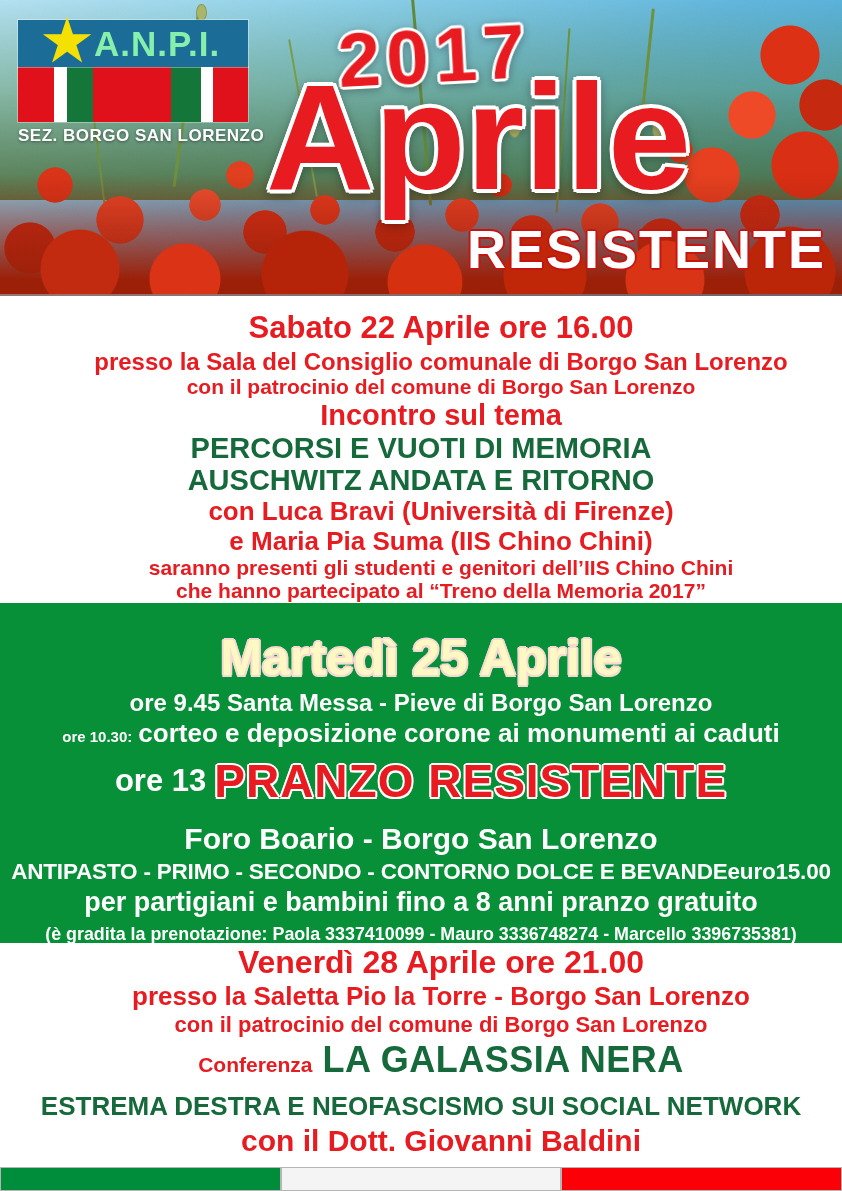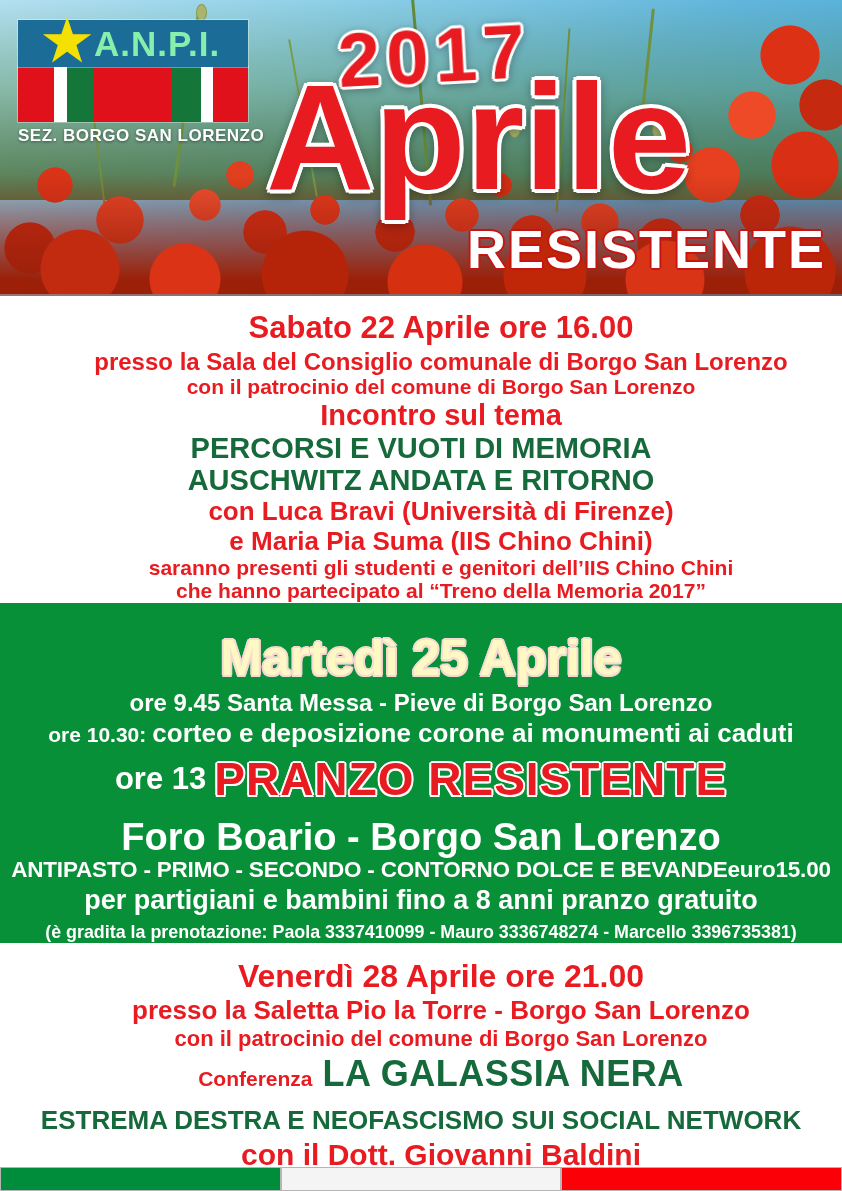--- a/index.html
+++ b/index.html
@@ -116,33 +116,33 @@
   .s1 .t5, .s1 .t6 { font-size:29px; line-height:32px; }
   .s1 .t7, .s1 .t8 { font-size:26px; line-height:30px; }
   .s1 .t9, .s1 .t10 { font-size:21px; line-height:23px; }
   .s2 { height:340px; background:#079038; padding-top:24px; box-sizing:border-box; }
   .s2 .title {
     font-size:50px; line-height:62px; color:#fef9c3;
     text-shadow:2px 0 0 #f6d9d4,-2px 0 0 #f6d9d4,0 2px 0 #f6d9d4,0 -2px 0 #f6d9d4,1.5px 1.5px 0 #f6d9d4,-1.5px 1.5px 0 #f6d9d4,1.5px -1.5px 0 #f6d9d4,-1.5px -1.5px 0 #f6d9d4;
   }
   .s2 .l1 { font-size:24px; line-height:28px; }
   .s2 .l2 { font-size:26px; line-height:32px; white-space:nowrap; }
-  .s2 .l2 .time { font-size:21px; margin-right:6px; }
+  .s2 .l2 .time { font-size:15px; margin-right:6px; }
   .s2 .l3 { line-height:56px; white-space:nowrap; }
   .s2 .l3 .time { font-size:31px; color:#fff; margin-right:8px; vertical-align:6px; }
   .s2 .l3 .big {
     font-size:46px; color:#e81b21; letter-spacing:1px;
     text-shadow:2px 0 0 #fff,-2px 0 0 #fff,0 2px 0 #fff,0 -2px 0 #fff,1.5px 1.5px 0 #fff,-1.5px 1.5px 0 #fff,1.5px -1.5px 0 #fff,-1.5px -1.5px 0 #fff;
   }
-  .s2 .venue { font-size:38px; line-height:38px; }
+  .s2 .venue { font-size:30px; line-height:38px; }
   .s2 .menu  { font-size:22.5px; line-height:28px; white-space:nowrap; letter-spacing:-0.2px; }
   .s2 .menu .price { }
   .s2 .free  { font-size:27px; line-height:33px; }
   .s2 .booking { font-size:19px; line-height:30px; white-space:nowrap; transform:scaleX(.94); transform-origin:center; }
-  .s3 { height:224px; padding-top:14px; box-sizing:border-box; }
+  .s3 { height:224px; box-sizing:border-box; }
   .s3 .t1 { font-size:32px; line-height:38px; }
   .s3 .t2 { font-size:26px; line-height:31px; }
   .s3 .t3 { font-size:22px; line-height:25px; }
   .s3 .t4 { line-height:46px; }
   .s3 .t4 .label { font-size:21px; margin-right:10px; }
   .s3 .t4 .big   { font-size:36px; letter-spacing:.5px; }
   .s3 .t5 { font-size:26px; line-height:32px; }
   .s3 .t6 { font-size:30px; line-height:38px; }
   
   .flag { position:absolute; left:0; right:0; bottom:0; height:24px; display:flex; }

